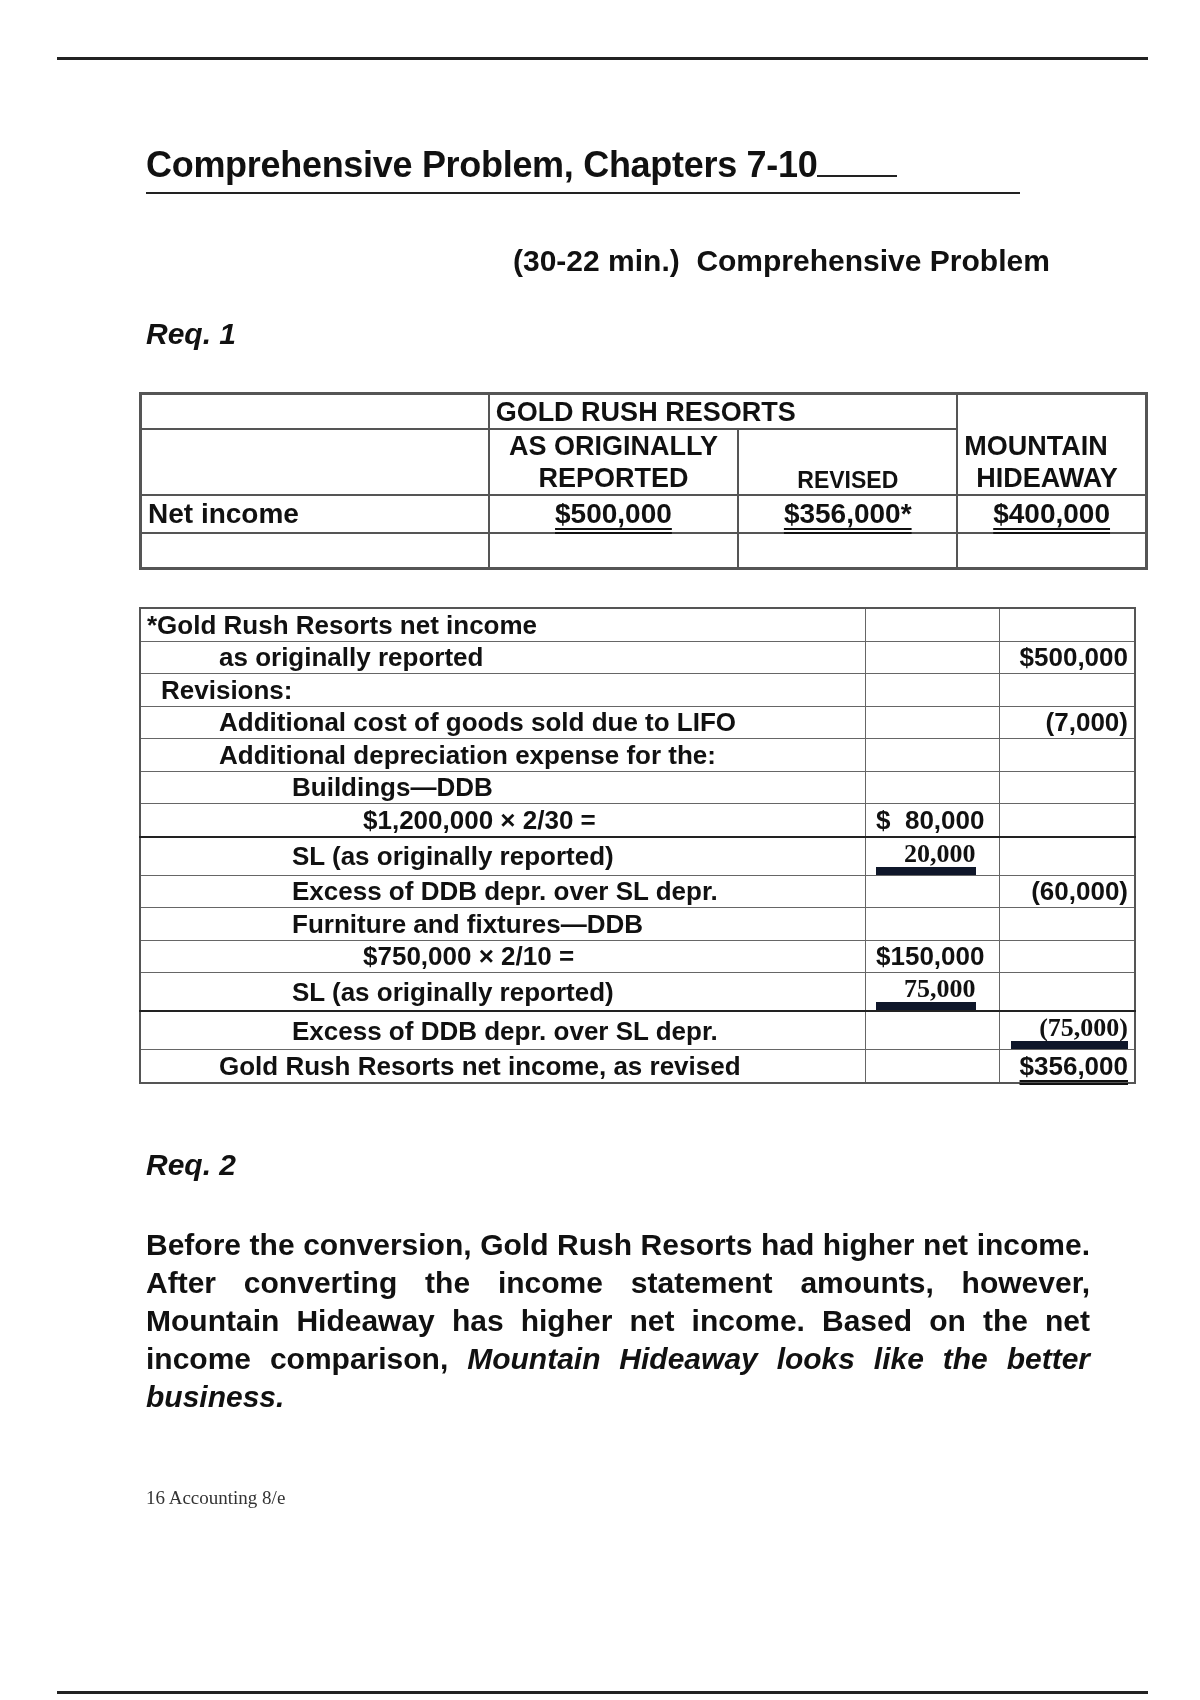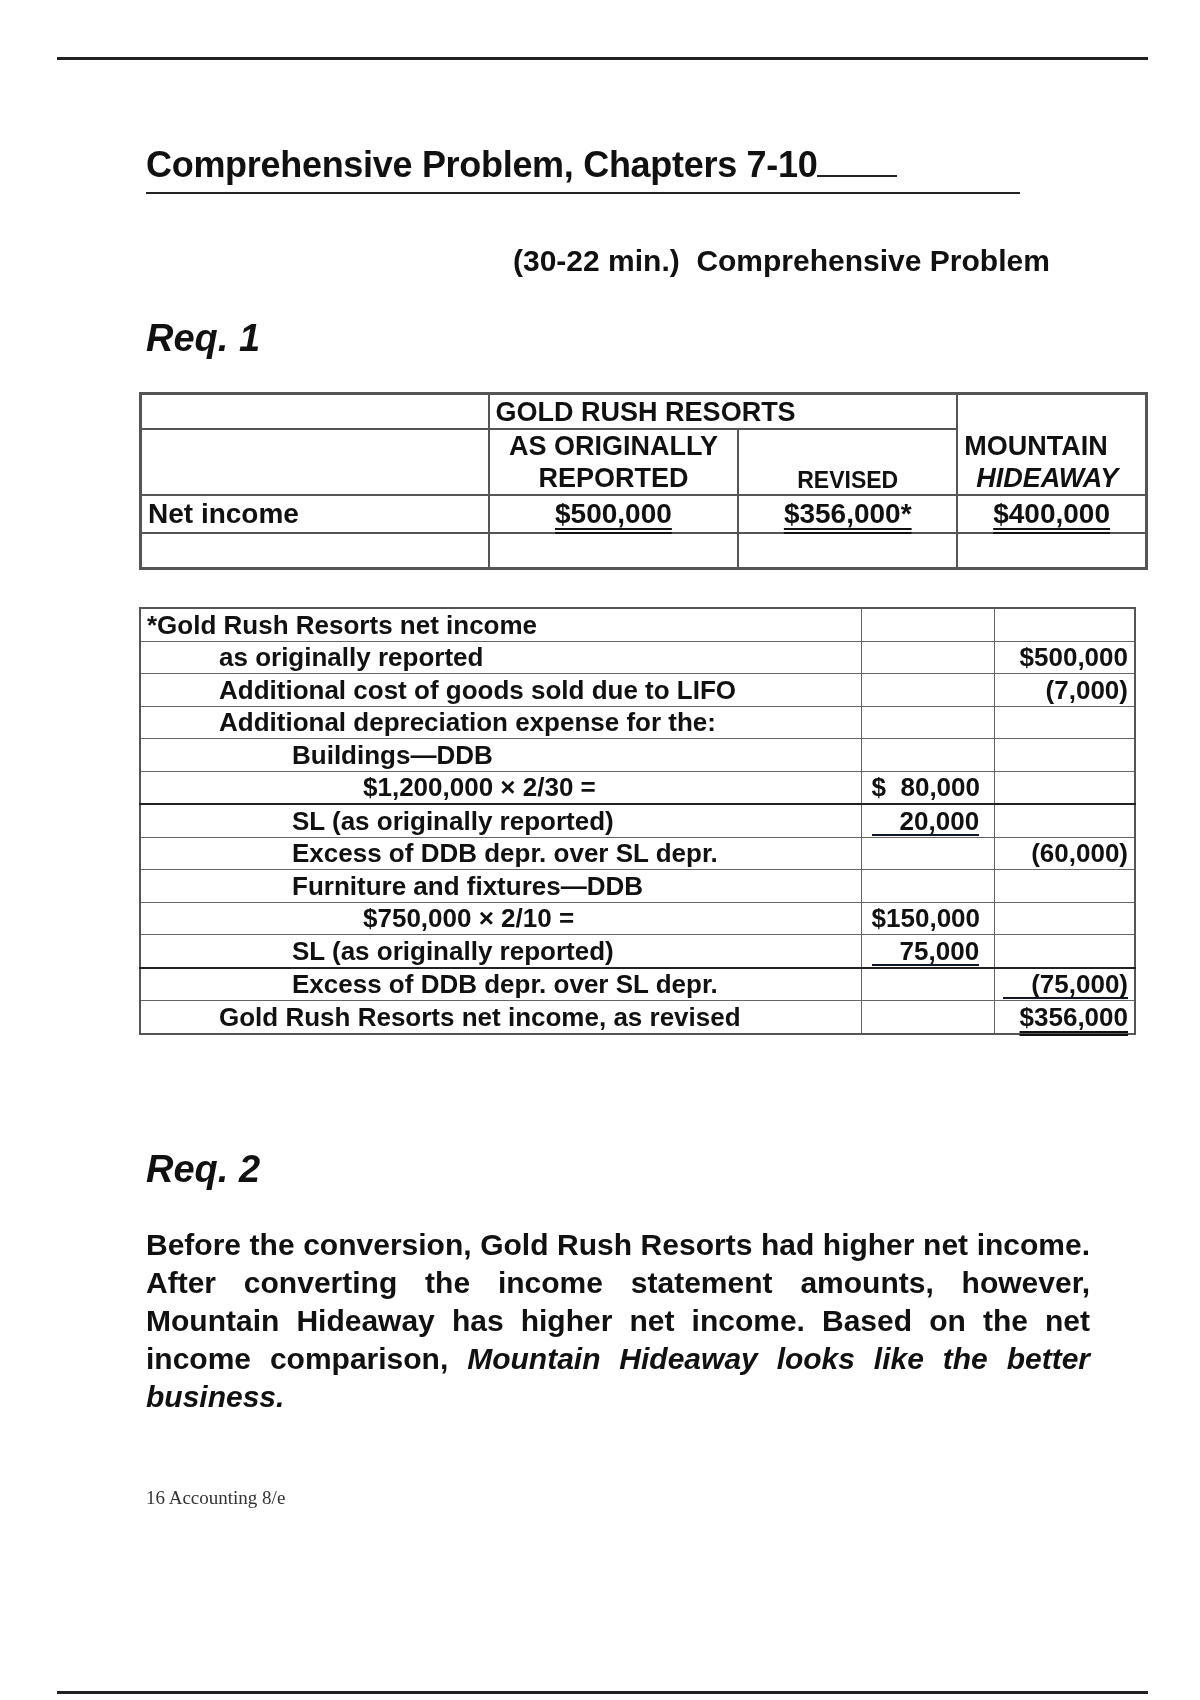--- a/index.html
+++ b/index.html
@@ -6,21 +6,21 @@
   body { width: 1200px; height: 1700px; position: relative; overflow: hidden;
          font-family: "Liberation Sans", sans-serif; color: #111; }
   .rule { position: absolute; left: 57px; width: 1091px; height: 3px; background: #222; }
   .rule.top { top: 57px; }
   .rule.bottom { top: 1691px; }
   .title { position: absolute; left: 146px; top: 144px; width: 874px;
            font-size: 36px; font-weight: bold; letter-spacing: -0.3px;
            border-bottom: 2.5px solid #222; padding-bottom: 6px; white-space: nowrap; }
   .title .blank { display: inline-block; width: 80px; border-bottom: 2.5px solid #222; height: 26px; vertical-align: baseline; }
   .subtitle { position: absolute; left: 513px; top: 244px; font-size: 30px; font-weight: bold; white-space: pre; }
-  .req { position: absolute; left: 146px; font-size: 38px; font-weight: bold; font-style: italic; }
+  .req { position: absolute; left: 146px; font-size: 30px; font-weight: bold; font-style: italic; }
   .req1 { top: 317px; }
   .req2 { top: 1148px; }
 
   table { border-collapse: collapse; position: absolute; }
   td { padding: 0 6px; font-weight: bold; white-space: nowrap; }
 
   
   .t1 { left: 139px; top: 392px; width: 1009px; border: 3px solid #555; font-size: 28px; }
   .t1 td { border: 2px solid #555; }
   .t1 tr.r1 td { height: 33px; }
@@ -40,21 +40,21 @@
   .t2 td { border: 1.5px solid #666; height: 31.5px; padding-top: 0; padding-bottom: 0; line-height: 30px; }
   .t2 .desc { width: 678px; }
   .t2 .mid { width: 130px; text-align: left; padding-left: 10px; }
   .t2 .amt { width: 130px; text-align: right; padding-right: 6px; }
   .t2 .i0 { padding-left: 6px; }
   .t2 .i1 { padding-left: 20px; }
   .t2 .i2 { padding-left: 78px; }
   .t2 .i3 { padding-left: 151px; }
   .t2 .i4 { padding-left: 222px; }
   .t2 tr.thick-top td { border-top: 2.5px solid #222; }
-  .t2 .underpad { display: inline-block; border-bottom: 2px solid #0f172a; padding-left: 28px; line-height: 26px; }
+  .t2 .underpad { display: inline-block; border-bottom: 8px solid #0f172a; padding-left: 28px; line-height: 26px; font-family: Liberation Serif, serif; }
 
   .para { position: absolute; left: 146px; top: 1226px; width: 944px; font-size: 30px;
           font-weight: bold; line-height: 38px; text-align: justify; }
   .para em { font-style: italic; }
   .footer { position: absolute; left: 146px; top: 1487px; font-family: "Liberation Serif", serif;
             font-size: 19px; color: #333; }
 </style>
 </head>
 <body>
 
@@ -66,21 +66,21 @@
 
 <div class="req req1">Req. 1</div>
 
 <table class="t1">
   <tbody>
       <tr class="r1">
     <td class="c0"></td>
     <td class="hdr" colspan="2">GOLD RUSH RESORTS</td>
     <td class="c3" rowspan="2" style="vertical-align:bottom;">
       <div class="hdr">MOUNTAIN</div>
-      <div class="hdr" style="padding-left:12px;font-style:italic;">HIDEAWAY</div>
+      <div class="hdr" style="padding-left:12px;">HIDEAWAY</div>
     </td>
   </tr>
   <tr class="r2">
     <td class="c0"></td>
     <td class="c1" style="text-align:center;">
       <div class="hdr">AS ORIGINALLY</div>
       <div class="hdr">REPORTED</div>
     </td>
     <td class="c2 rev" style="text-align:center;">REVISED</td>
   </tr>
@@ -103,20 +103,25 @@
   <tbody id="rev-body">
       <tr>
         <td class="desc i0">*Gold Rush Resorts net income</td>
         <td class="mid"><span style="white-space: pre;"></span></td>
         <td class="amt"><span></span></td>
       </tr>
       <tr>
         <td class="desc i2">as originally reported</td>
         <td class="mid"><span style="white-space: pre;"></span></td>
         <td class="amt"><span>$500,000</span></td>
+      </tr>
+      <tr>
+        <td class="desc i1">Revisions:</td>
+        <td class="mid"><span style="white-space: pre;"></span></td>
+        <td class="amt"><span></span></td>
       </tr>
       <tr>
         <td class="desc i2">Additional cost of goods sold due to LIFO</td>
         <td class="mid"><span style="white-space: pre;"></span></td>
         <td class="amt"><span>(7,000)</span></td>
       </tr>
       <tr>
         <td class="desc i2">Additional depreciation expense for the:</td>
         <td class="mid"><span style="white-space: pre;"></span></td>
         <td class="amt"><span></span></td>

